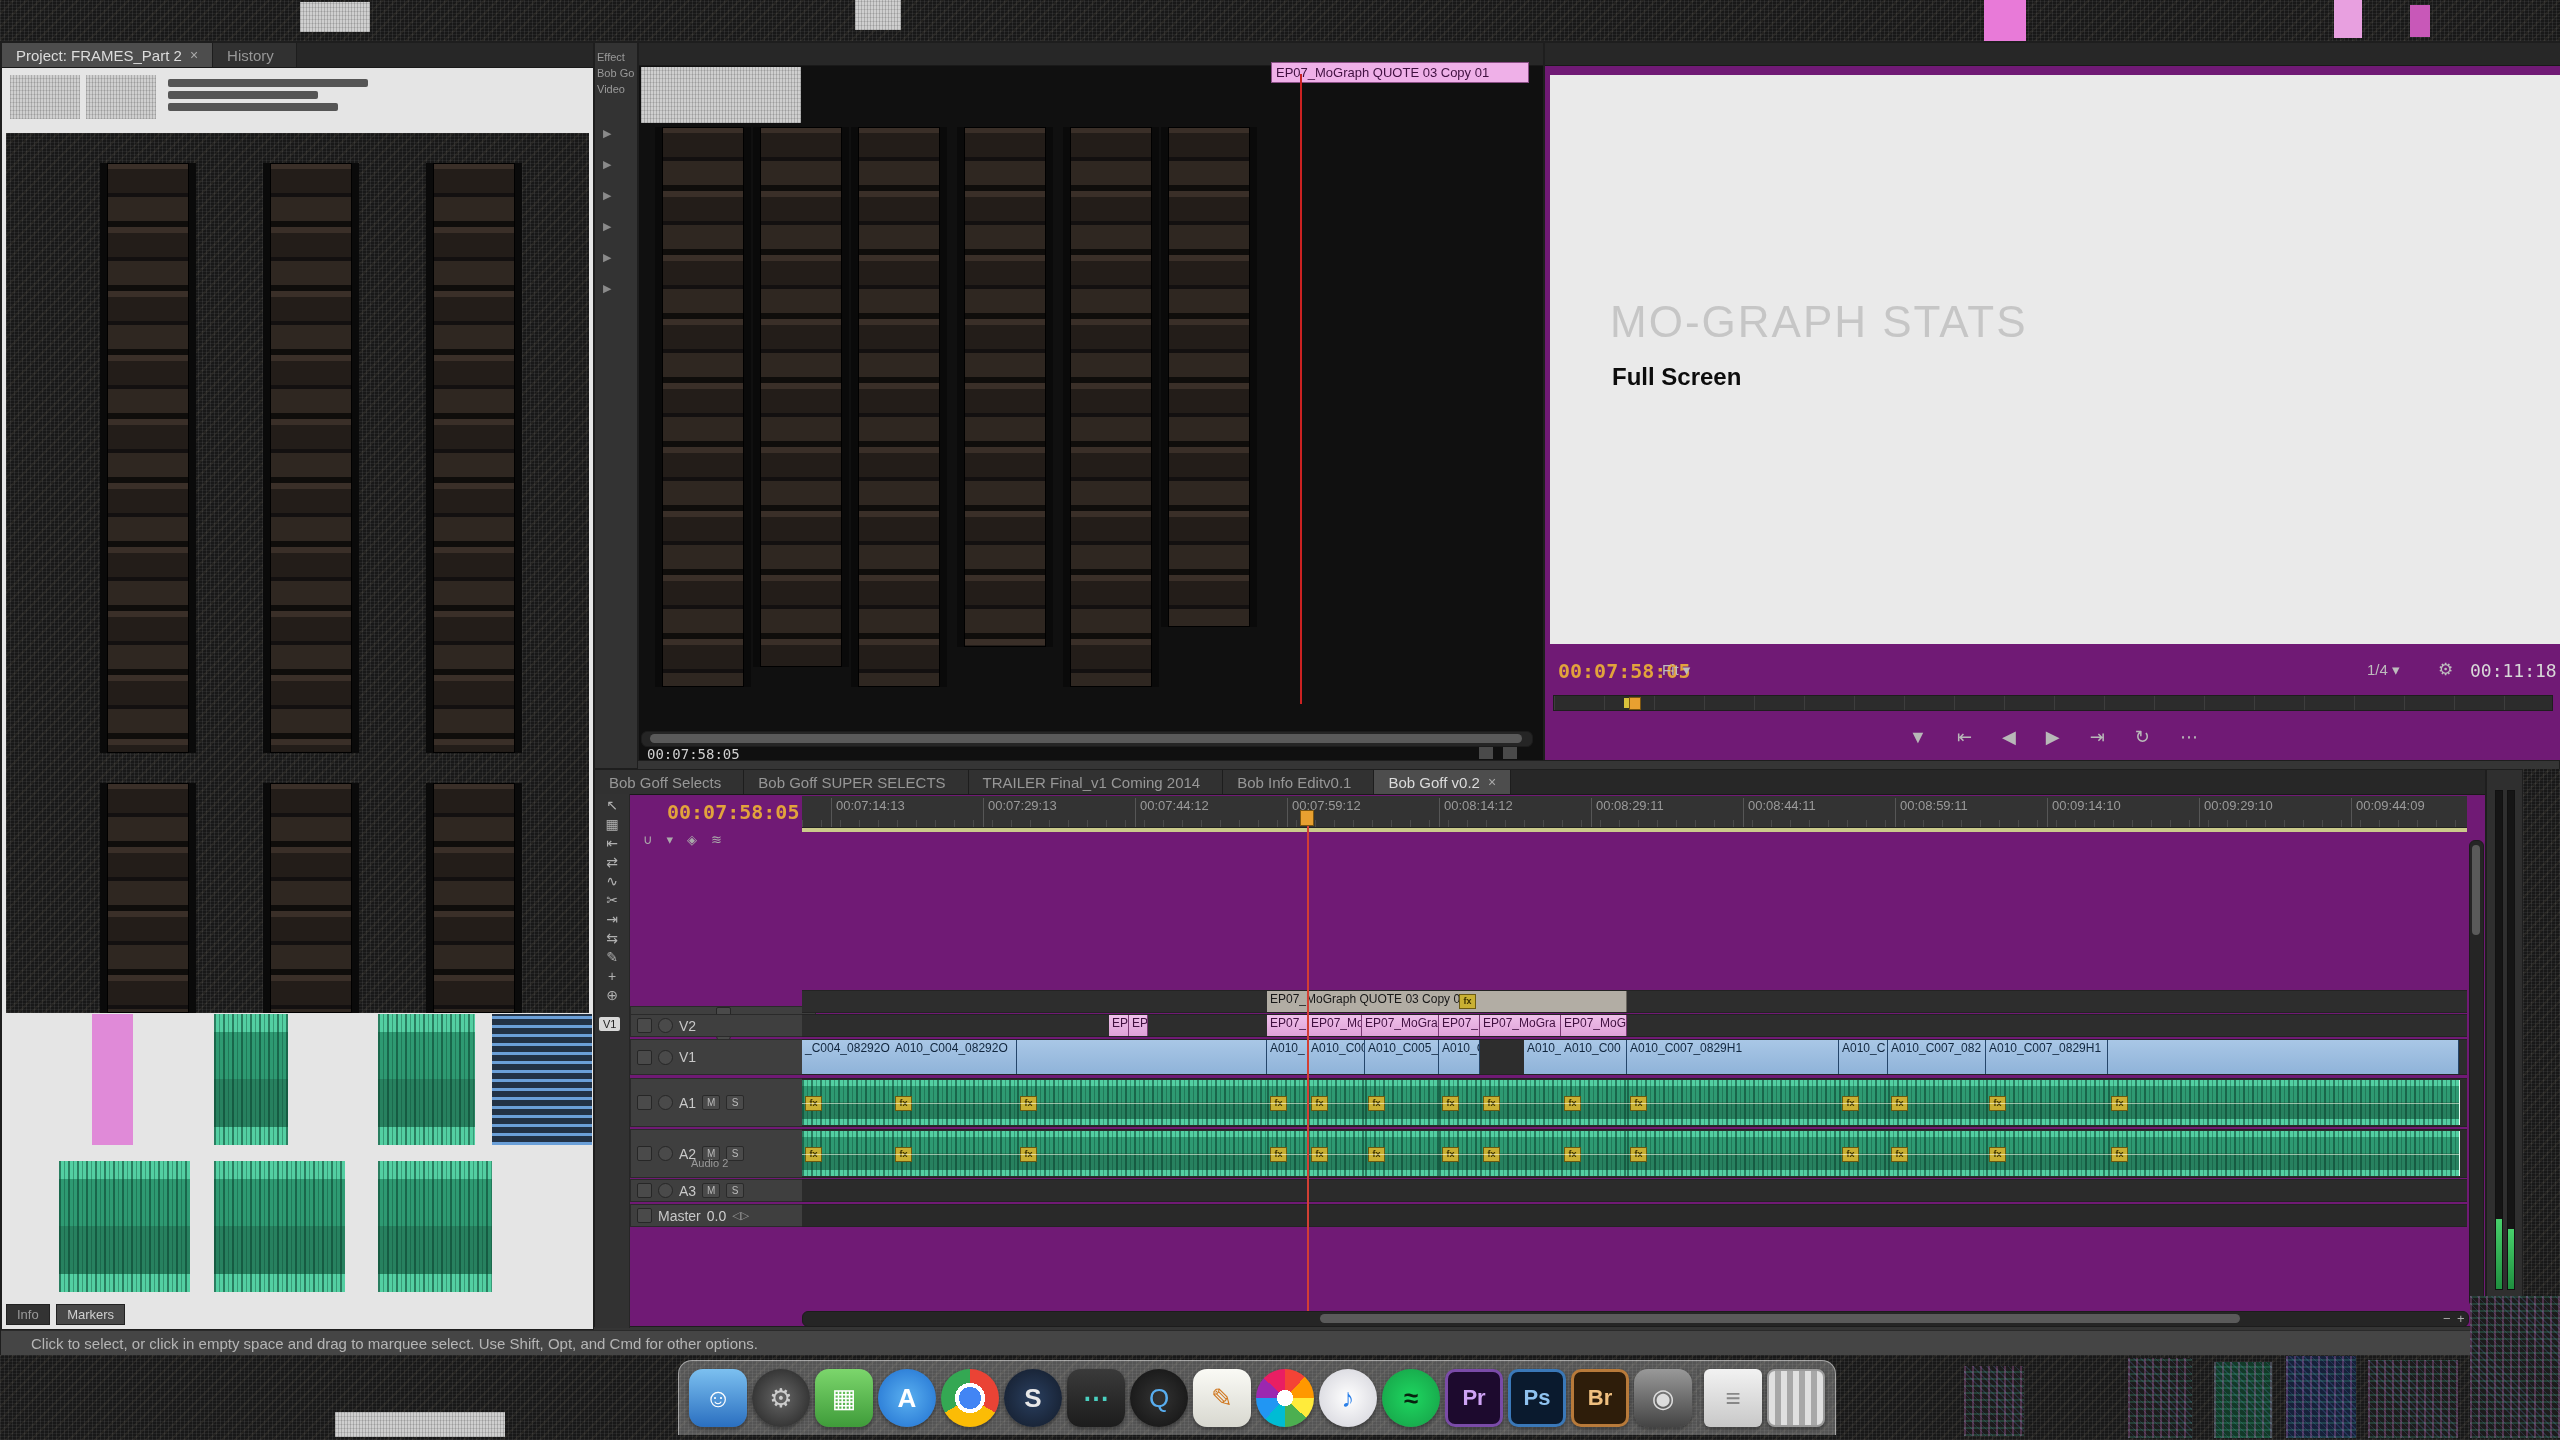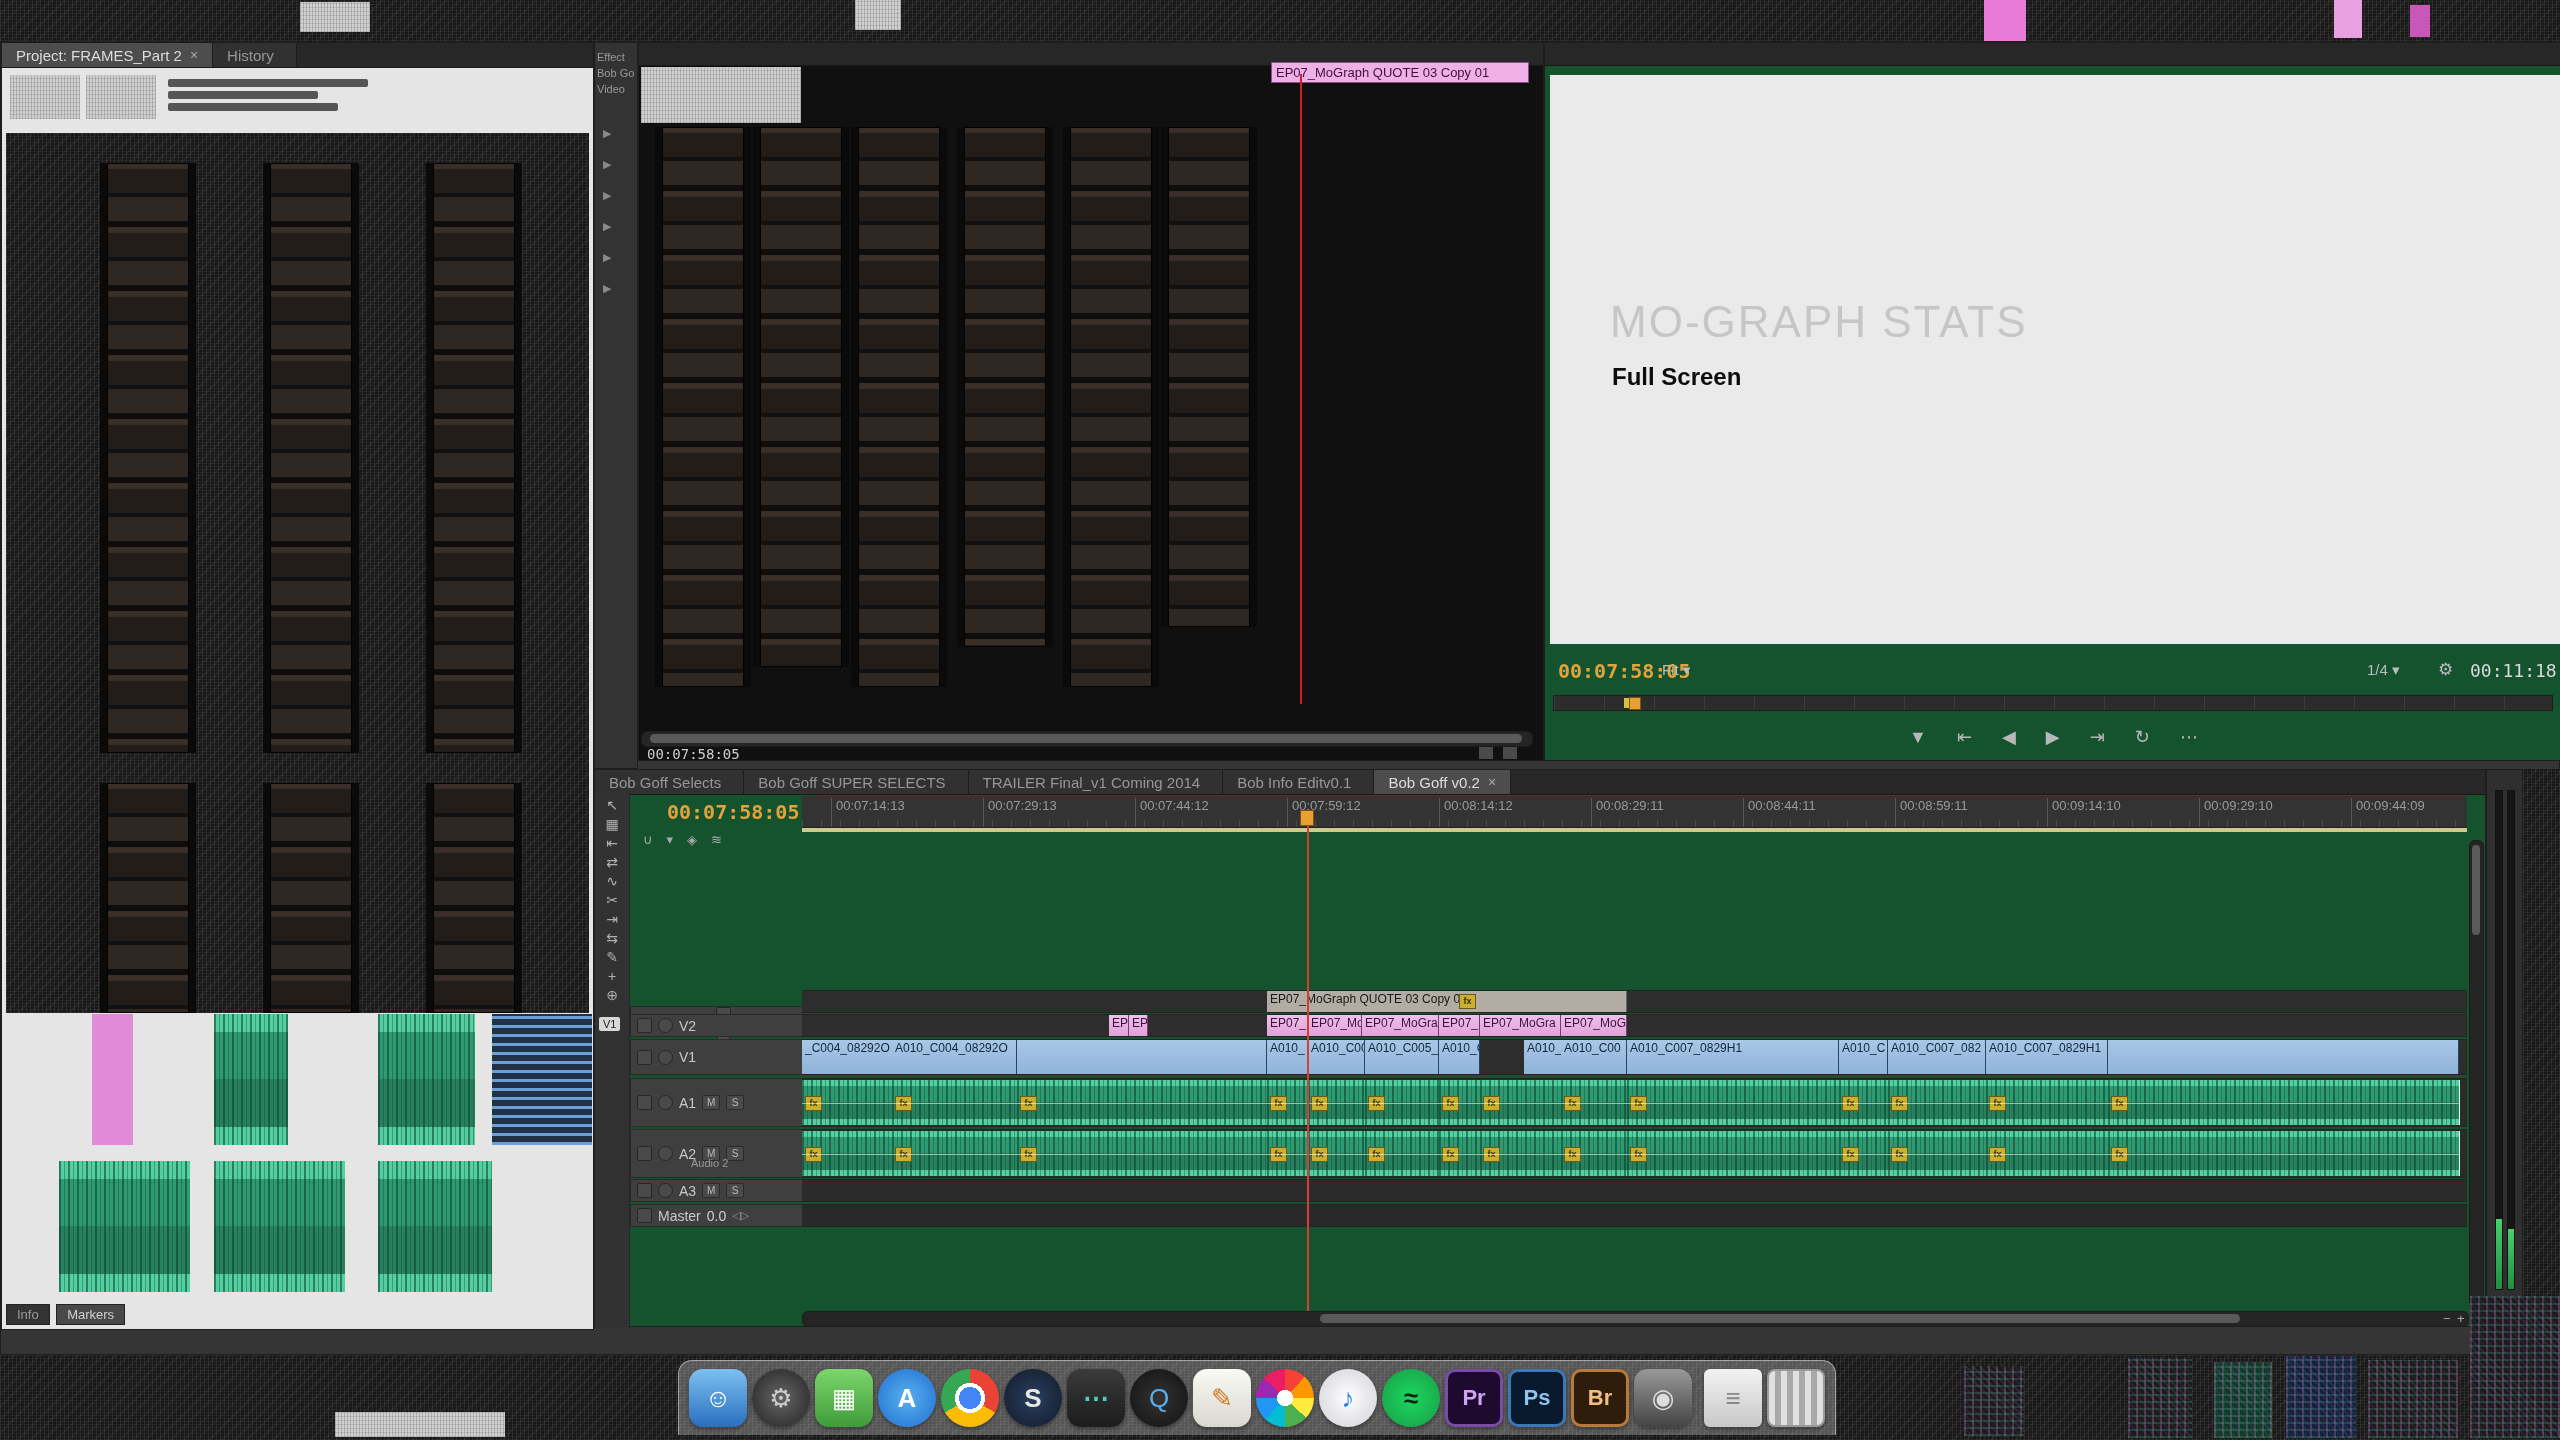--- a/index.html
+++ b/index.html
@@ -1,20 +1,20 @@
 <!DOCTYPE html>
 <html><head>
 <meta charset="utf-8">
 <style>
   html,body{margin:0;padding:0;background:#000;}
   #screen{position:relative;width:2560px;height:1440px;background:#141414;overflow:hidden;
           font-family:"Liberation Sans",sans-serif;color:#ccc;}
   
   .abs{position:absolute;box-sizing:border-box;}
-  .panel{position:absolute;box-sizing:border-box;background:#14532d;border:1px solid #1e1e1e;}
+  .panel{position:absolute;box-sizing:border-box;background:#701a75;border:1px solid #1e1e1e;}
   .noise{background-color:#181818;background-image:
      repeating-linear-gradient(90deg, rgba(255,255,255,.07) 0 1px, transparent 1px 4px),
      repeating-linear-gradient(0deg, rgba(255,255,255,.05) 0 1px, transparent 1px 3px),
      repeating-linear-gradient(135deg, rgba(200,180,140,.06) 0 2px, transparent 2px 9px);}
   .noise-light{background-color:#cfcfcf;background-image:
      repeating-linear-gradient(90deg, rgba(0,0,0,.16) 0 1px, transparent 1px 3px),
      repeating-linear-gradient(0deg, rgba(0,0,0,.10) 0 1px, transparent 1px 4px);}
   .noise-color{background-color:#1c1c1c;background-image:
      repeating-linear-gradient(90deg, rgba(232,122,216,.25) 0 2px, transparent 2px 8px),
      repeating-linear-gradient(0deg, rgba(80,220,170,.18) 0 2px, transparent 2px 7px),
@@ -511,20 +511,23 @@
       <span class="abs" style="left:1848px;top:541px;font-size:13px;color:#aaa;">−</span>
       <span class="abs" style="left:1862px;top:541px;font-size:13px;color:#aaa;">+</span>
     </div>
 
     <div class="panel" style="left:2485px;top:727px;width:37px;height:558px;background:#2f2f2f;">
       <div class="abs" style="left:8px;top:20px;width:8px;height:500px;background:linear-gradient(180deg,#151515 0 86%,#47d06b 86%,#1f8f3f 100%);border:1px solid #111;"></div>
       <div class="abs" style="left:20px;top:20px;width:8px;height:500px;background:linear-gradient(180deg,#151515 0 88%,#47d06b 88%,#1f8f3f 100%);border:1px solid #111;"></div>
     </div>
     <div class="abs noise" style="left:2522px;top:727px;width:38px;height:558px;"></div>
 
+    <div class="abs" style="left:0;top:1288px;width:2560px;height:26px;background:#454545;border-top:1px solid #2a2a2a;line-height:26px;">
+      <span style="margin-left:30px;font-size:15px;color:#b5b5b5;">Click to select, or click in empty space and drag to marquee select. Use Shift, Opt, and Cmd for other options.</span>
+    </div>
   </div>
 
   <div class="abs noise" style="left:0;top:1355px;width:2560px;height:85px;"></div>
   <div class="abs noise-light" style="left:335px;top:1412px;width:170px;height:25px;"></div>
   <div class="abs noise-color" style="left:2128px;top:1358px;width:64px;height:80px;"></div>
   <div class="abs noise-color" style="left:2214px;top:1362px;width:58px;height:76px;background-color:#123a28;"></div>
   <div class="abs noise-color" style="left:2286px;top:1356px;width:70px;height:82px;background-color:#16213a;"></div>
   <div class="abs noise-color" style="left:2368px;top:1360px;width:90px;height:78px;"></div>
   <div class="abs noise-color" style="left:2470px;top:1296px;width:90px;height:142px;"></div>
   <div class="abs noise-color" style="left:1964px;top:1366px;width:60px;height:70px;"></div>

